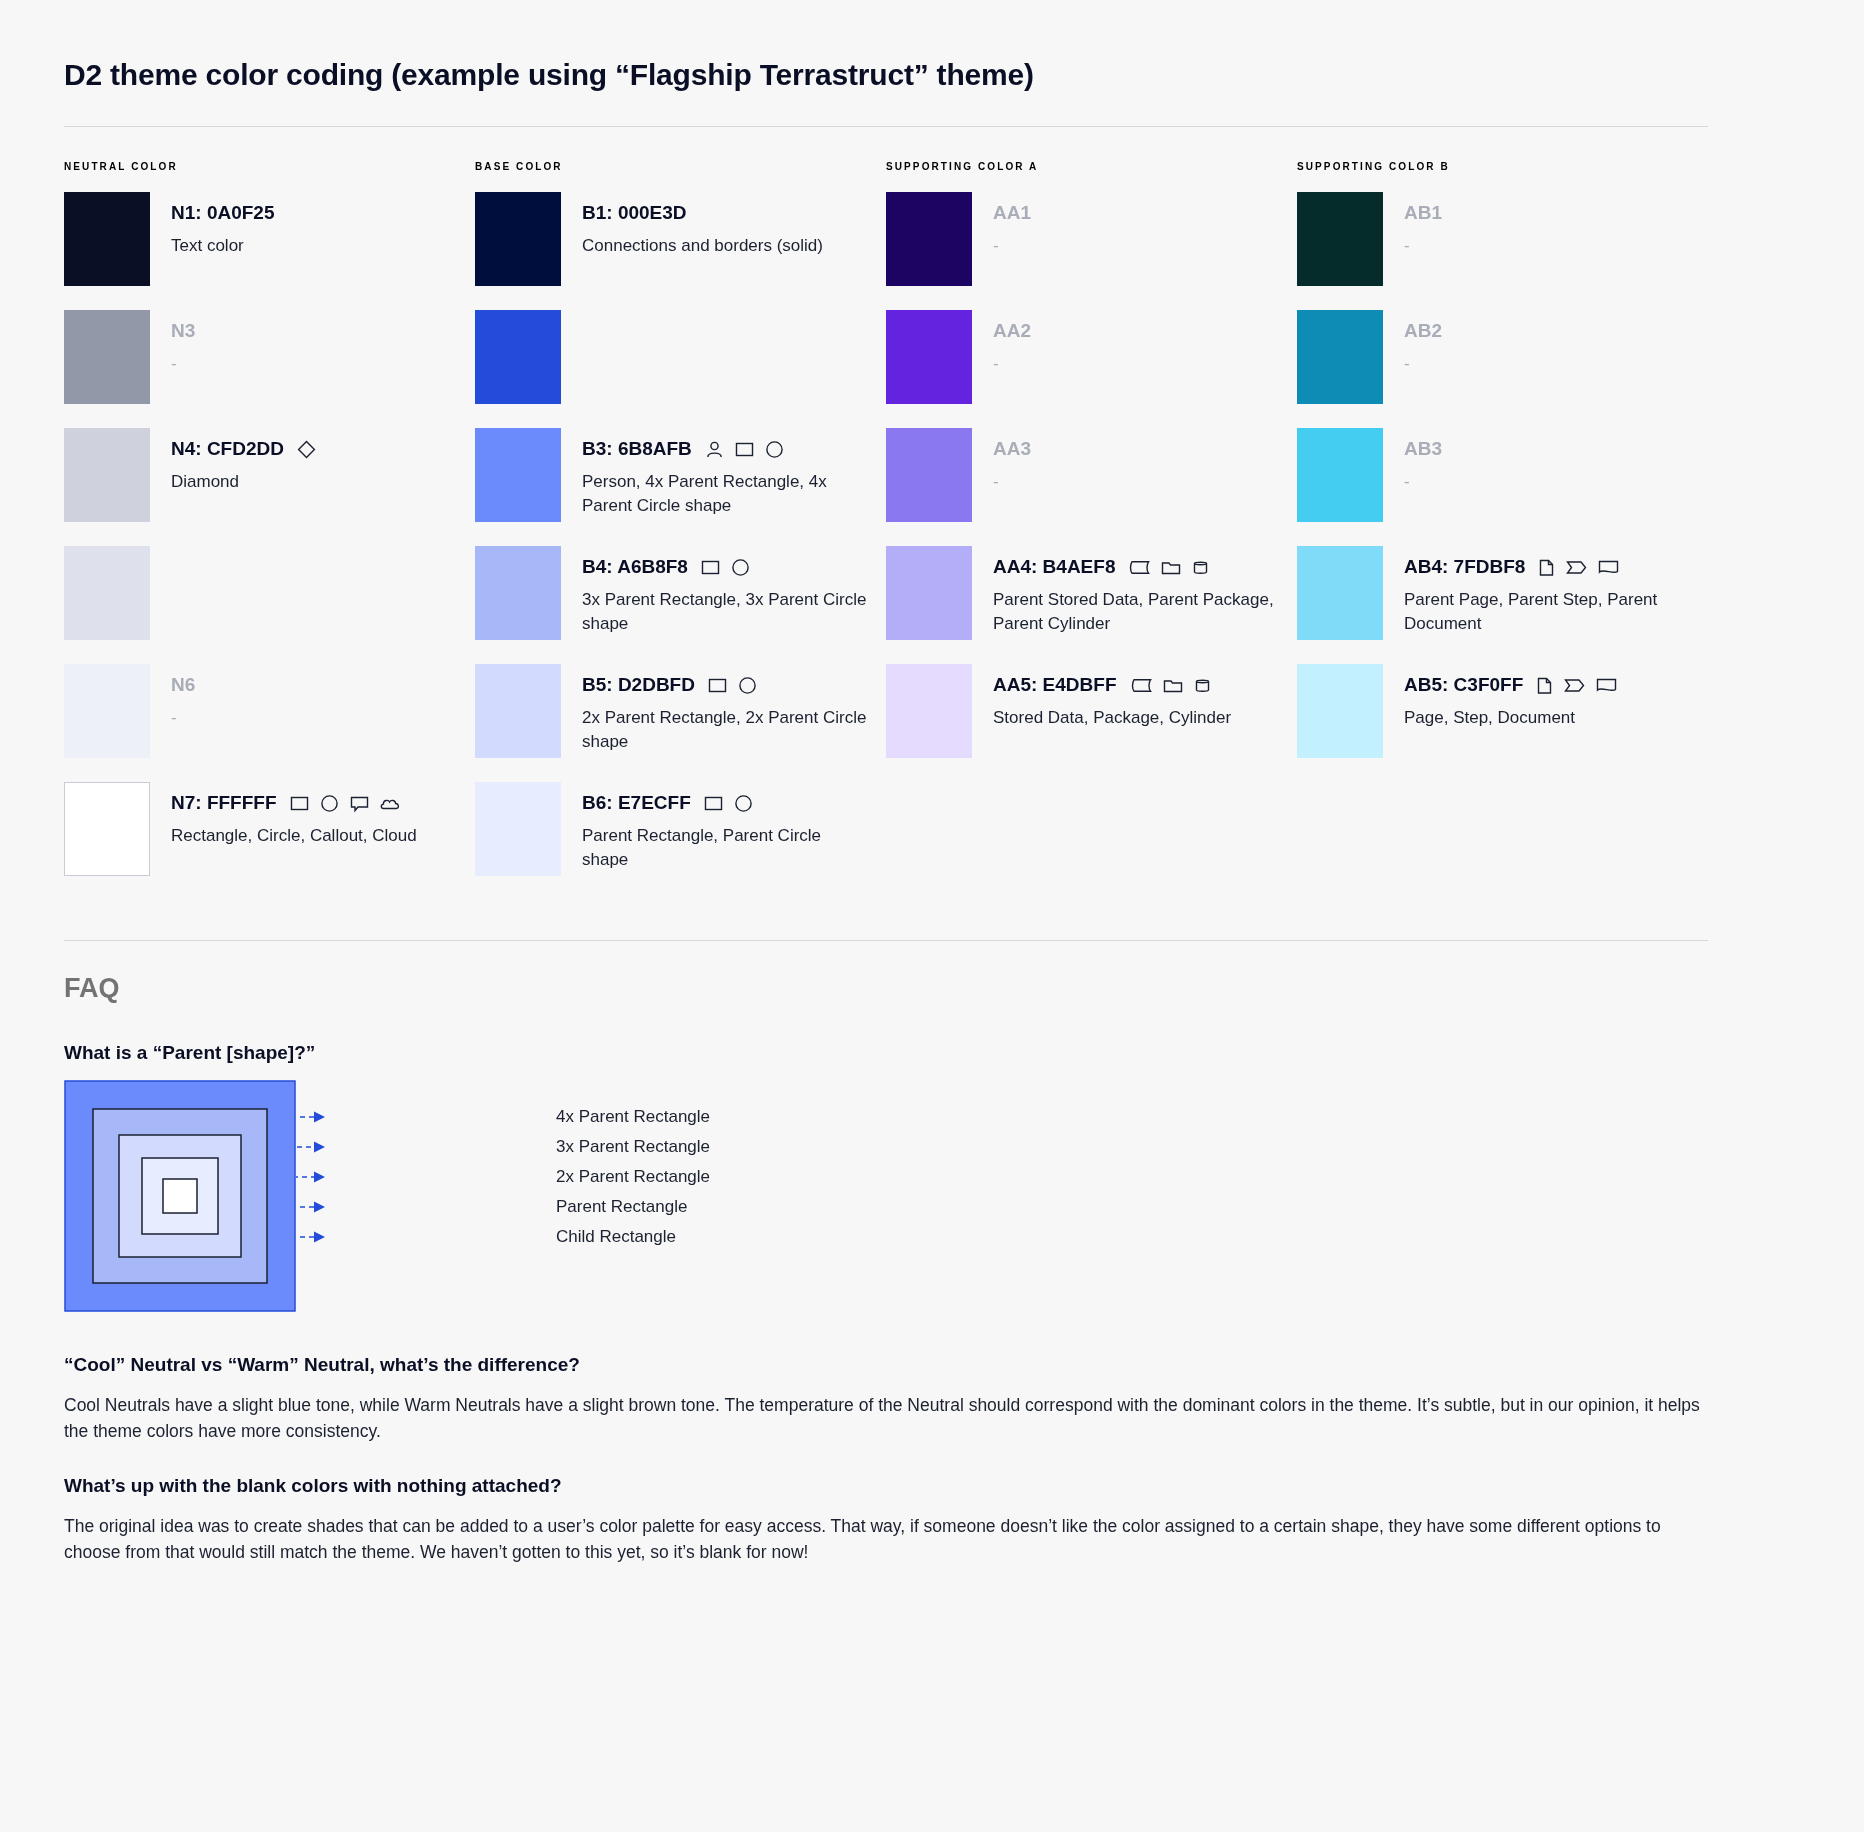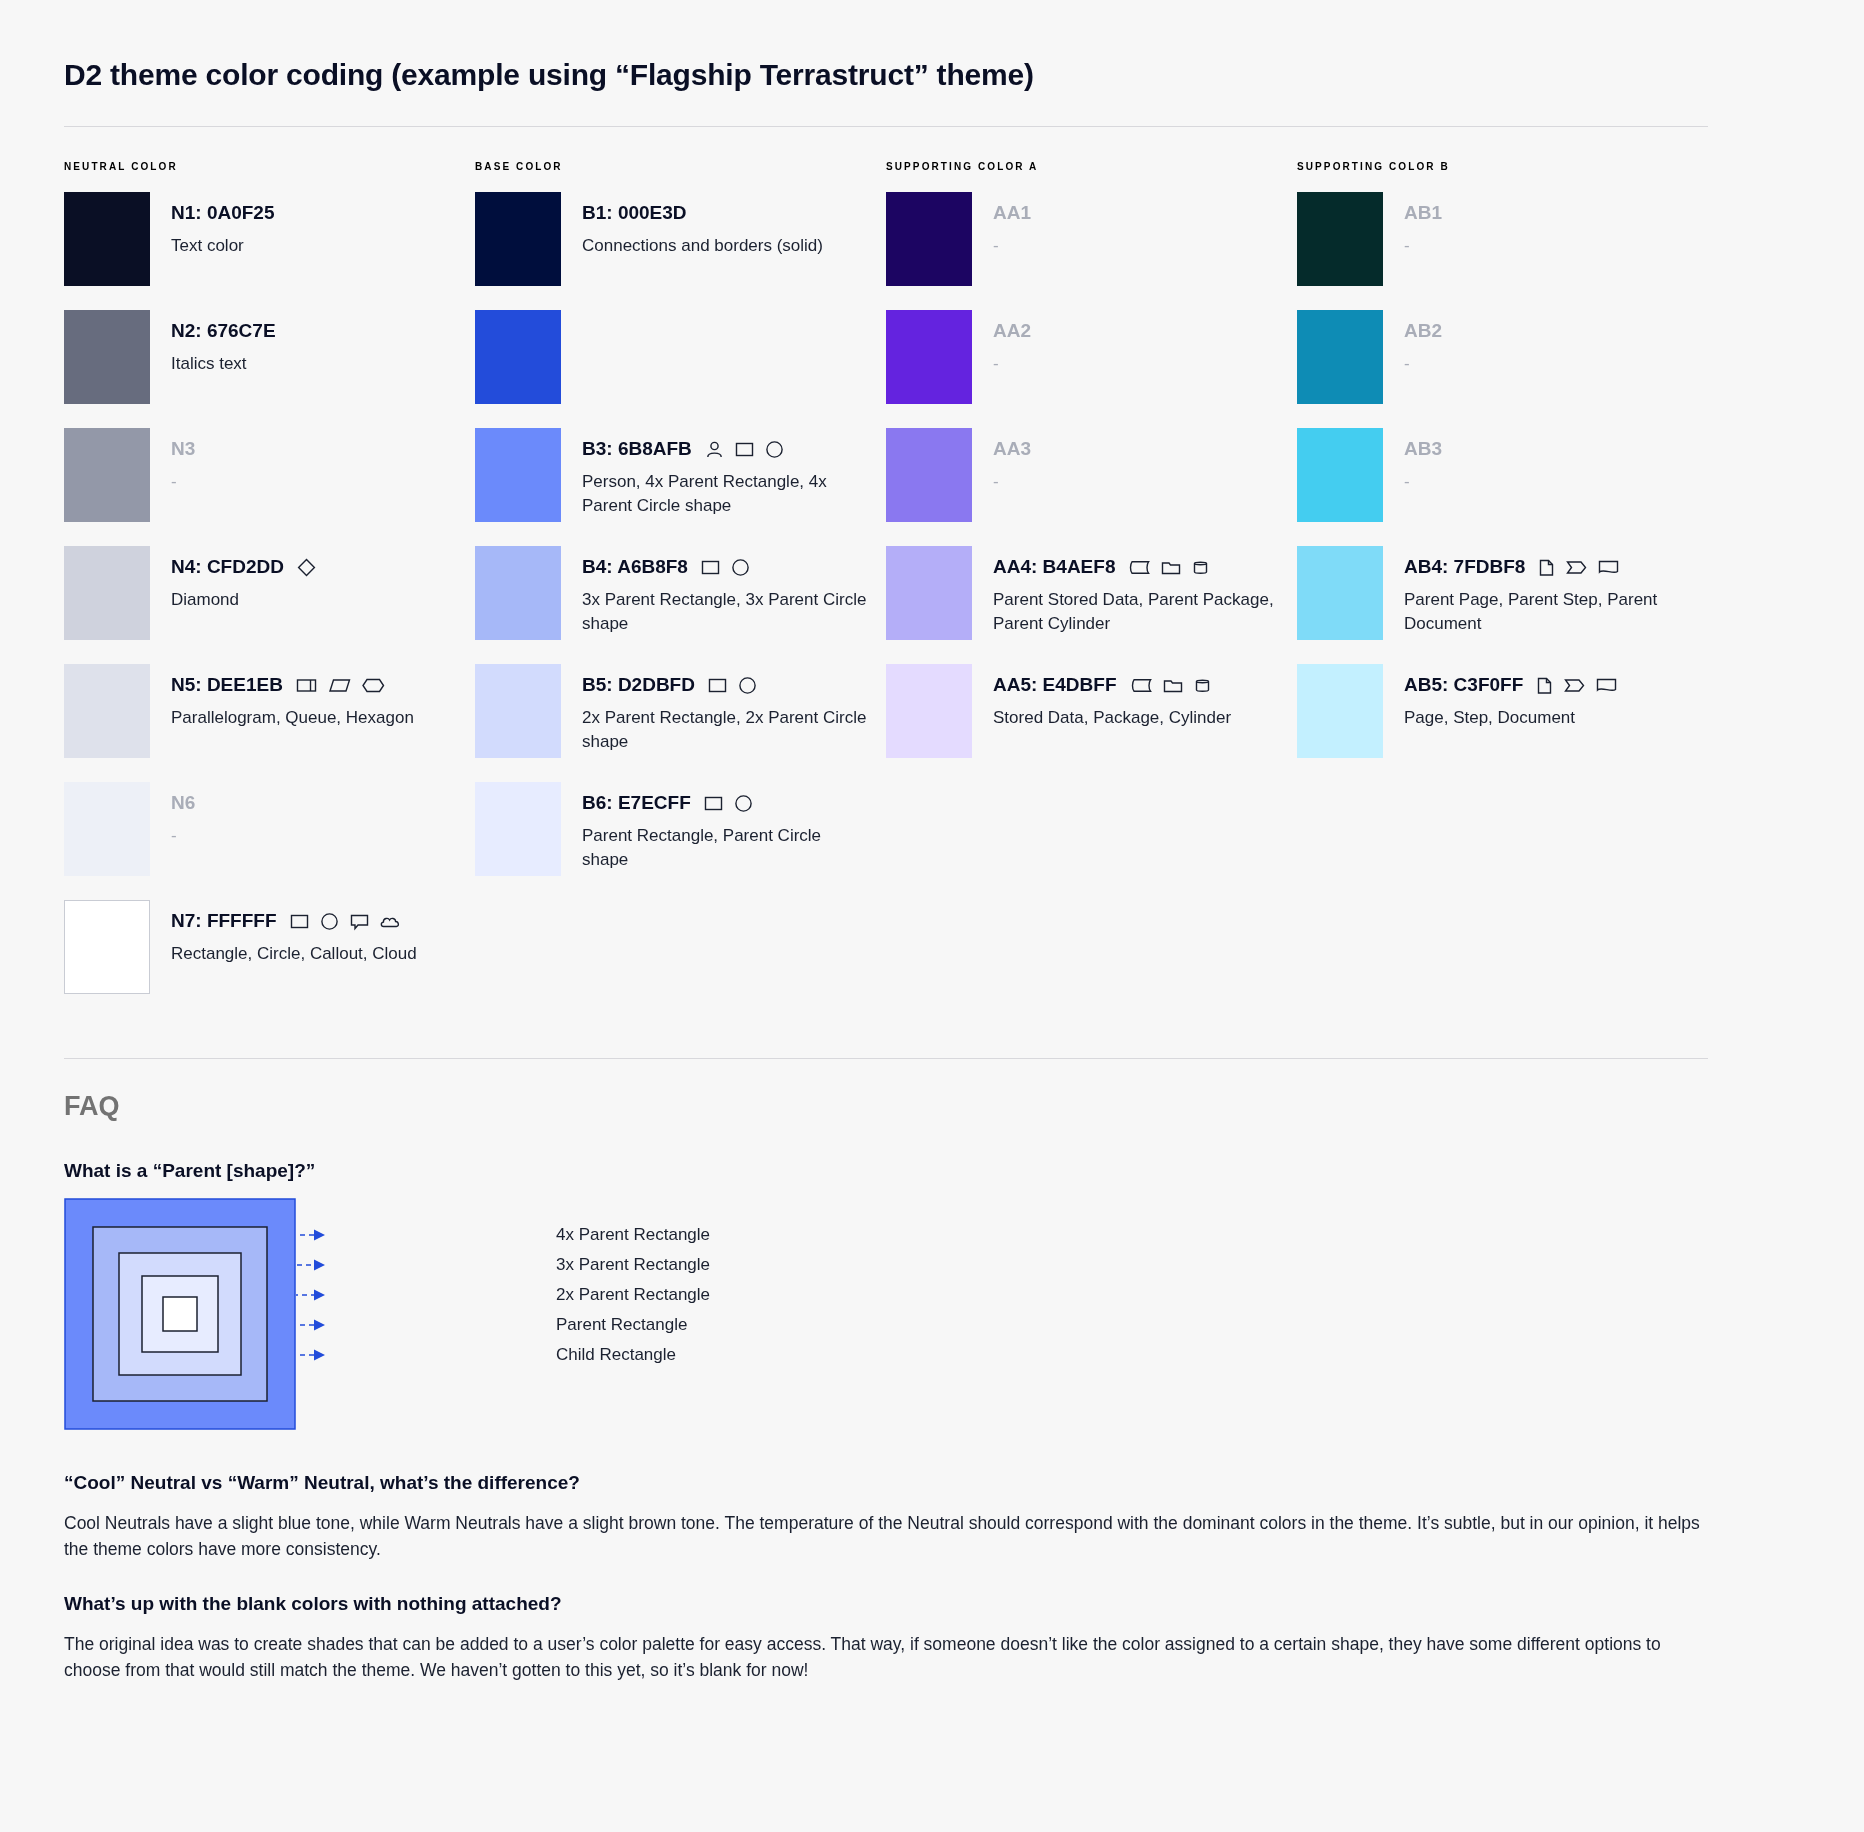--- a/index.html
+++ b/index.html
@@ -160,29 +160,20 @@
         <div class="swatch-row">
           <div class="swatch" style="background: rgb(10, 15, 37);"></div>
           <div class="swatch-text">
             <div class="swatch-name">
               <span>N1: 0A0F25</span>
             </div>
             <div class="swatch-desc">Text color</div>
           </div>
         </div>
         <div class="swatch-row">
-          <div class="swatch" style="background: rgb(103, 108, 126);"></div>
-          <div class="swatch-text">
-            <div class="swatch-name">
-              <span>N2: 676C7E</span>
-            </div>
-            <div class="swatch-desc">Italics text</div>
-          </div>
-        </div>
-        <div class="swatch-row">
           <div class="swatch" style="background: rgb(147, 152, 168);"></div>
           <div class="swatch-text">
             <div class="swatch-name muted">
               <span>N3</span>
             </div>
             <div class="swatch-desc muted">-</div>
           </div>
         </div>
         <div class="swatch-row">
           <div class="swatch" style="background: rgb(207, 210, 221);"></div>
@@ -195,44 +186,20 @@
                     <path d="M10.5 2.6 L18.4 10.5 L10.5 18.4 L2.6 10.5 Z" fill="none" stroke="#1b2130" stroke-width="1.4"></path>
                   </svg>
                 </span>
               </span>
             </div>
             <div class="swatch-desc">Diamond</div>
           </div>
         </div>
         <div class="swatch-row">
           <div class="swatch" style="background: rgb(222, 225, 235);"></div>
-          <div class="swatch-text">
-            <div class="swatch-name">
-              <span>N5: DEE1EB</span>
-              <span class="icons">
-                <span>
-                  <svg width="24" height="21" viewBox="0 0 24 21">
-                    <rect x="2.5" y="5" width="18" height="11" rx="0" fill="none" stroke="#1b2130" stroke-width="1.4"></rect>
-                    <line x1="15.5" y1="5" x2="15.5" y2="16" stroke="#1b2130" stroke-width="1.4"></line>
-                  </svg>
-                </span>
-                <span>
-                  <svg width="24" height="21" viewBox="0 0 24 21">
-                    <path d="M5.5 5 H21.5 L18 16 H2 Z" fill="none" stroke="#1b2130" stroke-width="1.4"></path>
-                  </svg>
-                </span>
-                <span>
-                  <svg width="25" height="21" viewBox="0 0 25 21">
-                    <path d="M6 4.5 H18.5 L22.5 10.5 L18.5 16.5 H6 L2 10.5 Z" fill="none" stroke="#1b2130" stroke-width="1.4"></path>
-                  </svg>
-                </span>
-              </span>
-            </div>
-            <div class="swatch-desc">Parallelogram, Queue, Hexagon</div>
-          </div>
         </div>
         <div class="swatch-row">
           <div class="swatch" style="background: rgb(237, 240, 247);"></div>
           <div class="swatch-text">
             <div class="swatch-name muted">
               <span>N6</span>
             </div>
             <div class="swatch-desc muted">-</div>
           </div>
         </div>

